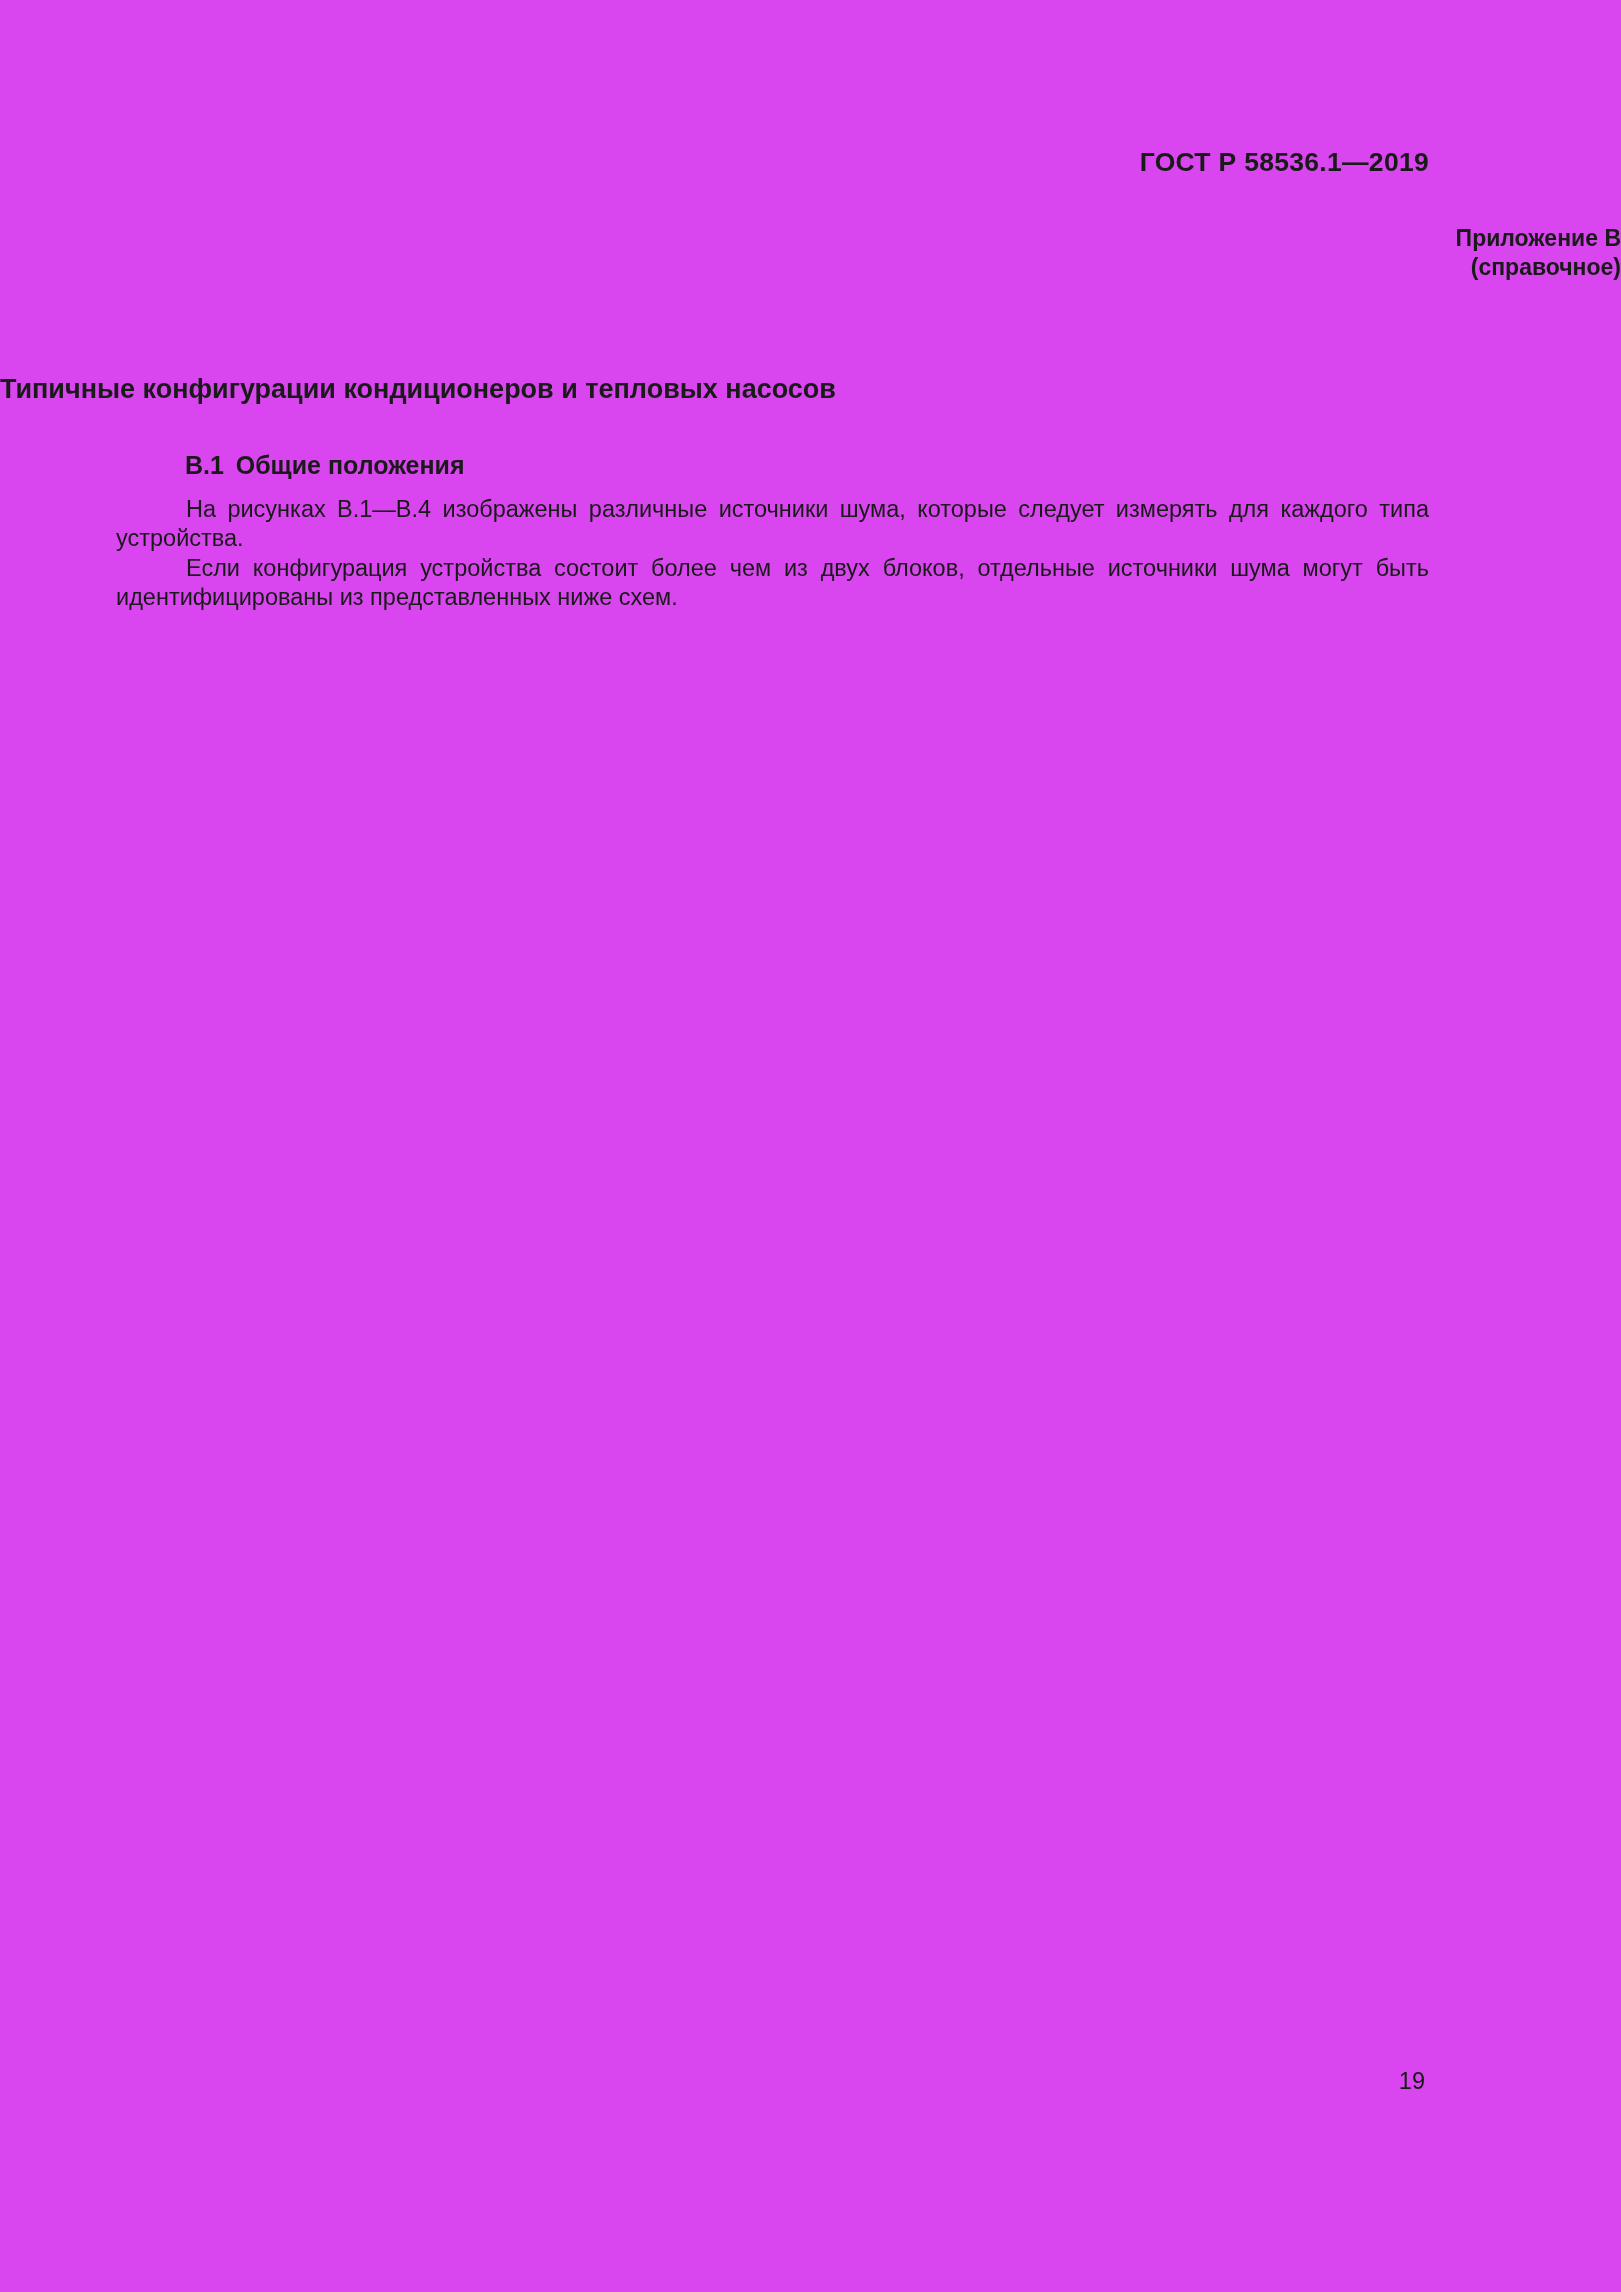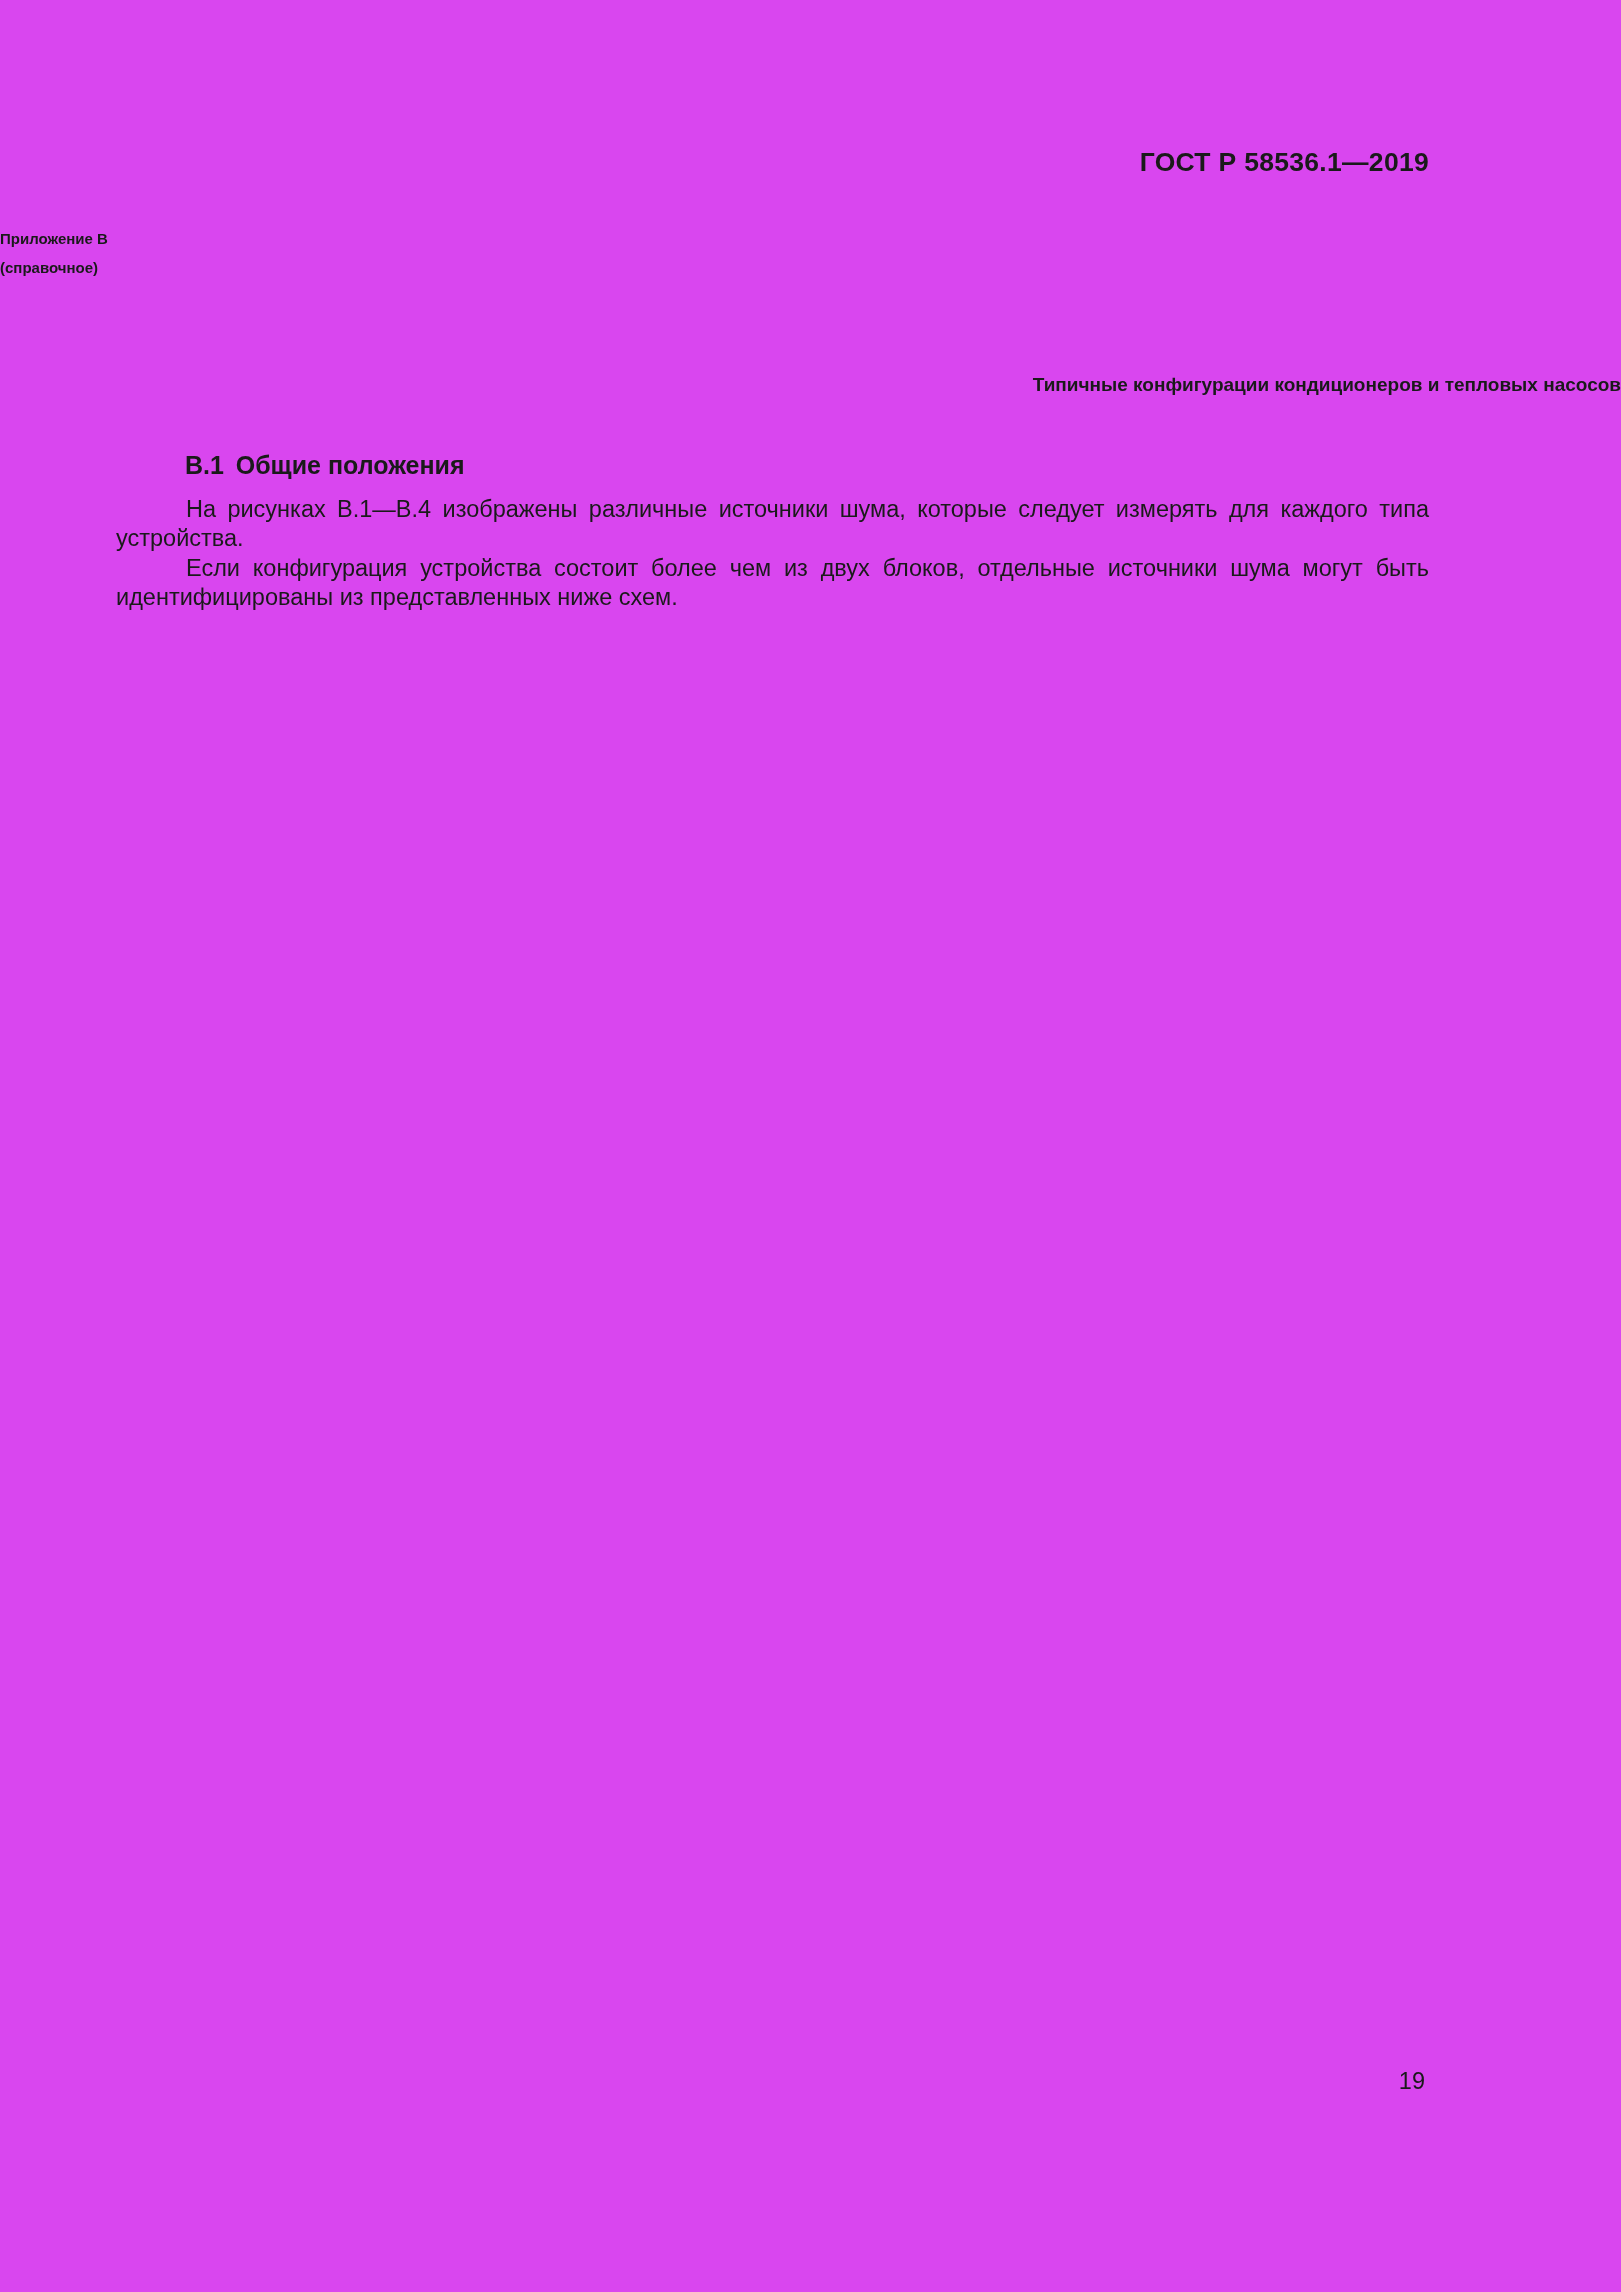--- a/index.html
+++ b/index.html
@@ -28,33 +28,33 @@
       top: 147px;
       font-size: 26.5px;
       font-weight: bold;
       letter-spacing: 0.3px;
     }
     .appendix {
       position: absolute;
       left: 0;
       width: 1621px;
       top: 224px;
-      text-align: left;
-      font-size: 15px;
+      text-align: right;
+      font-size: 23px;
       font-weight: bold;
       line-height: 29px;
     }
     .appendix div { margin-left: 0; }
     .title {
       position: absolute;
       left: 0;
       width: 1621px;
       top: 374px;
-      text-align: right;
-      font-size: 19px;
+      text-align: left;
+      font-size: 27px;
       font-weight: bold;
     }
     .section-heading {
       position: absolute;
       left: 185px;
       top: 451px;
       font-size: 25px;
       font-weight: bold;
     }
     .section-heading .num { margin-right: 11.8px; }

